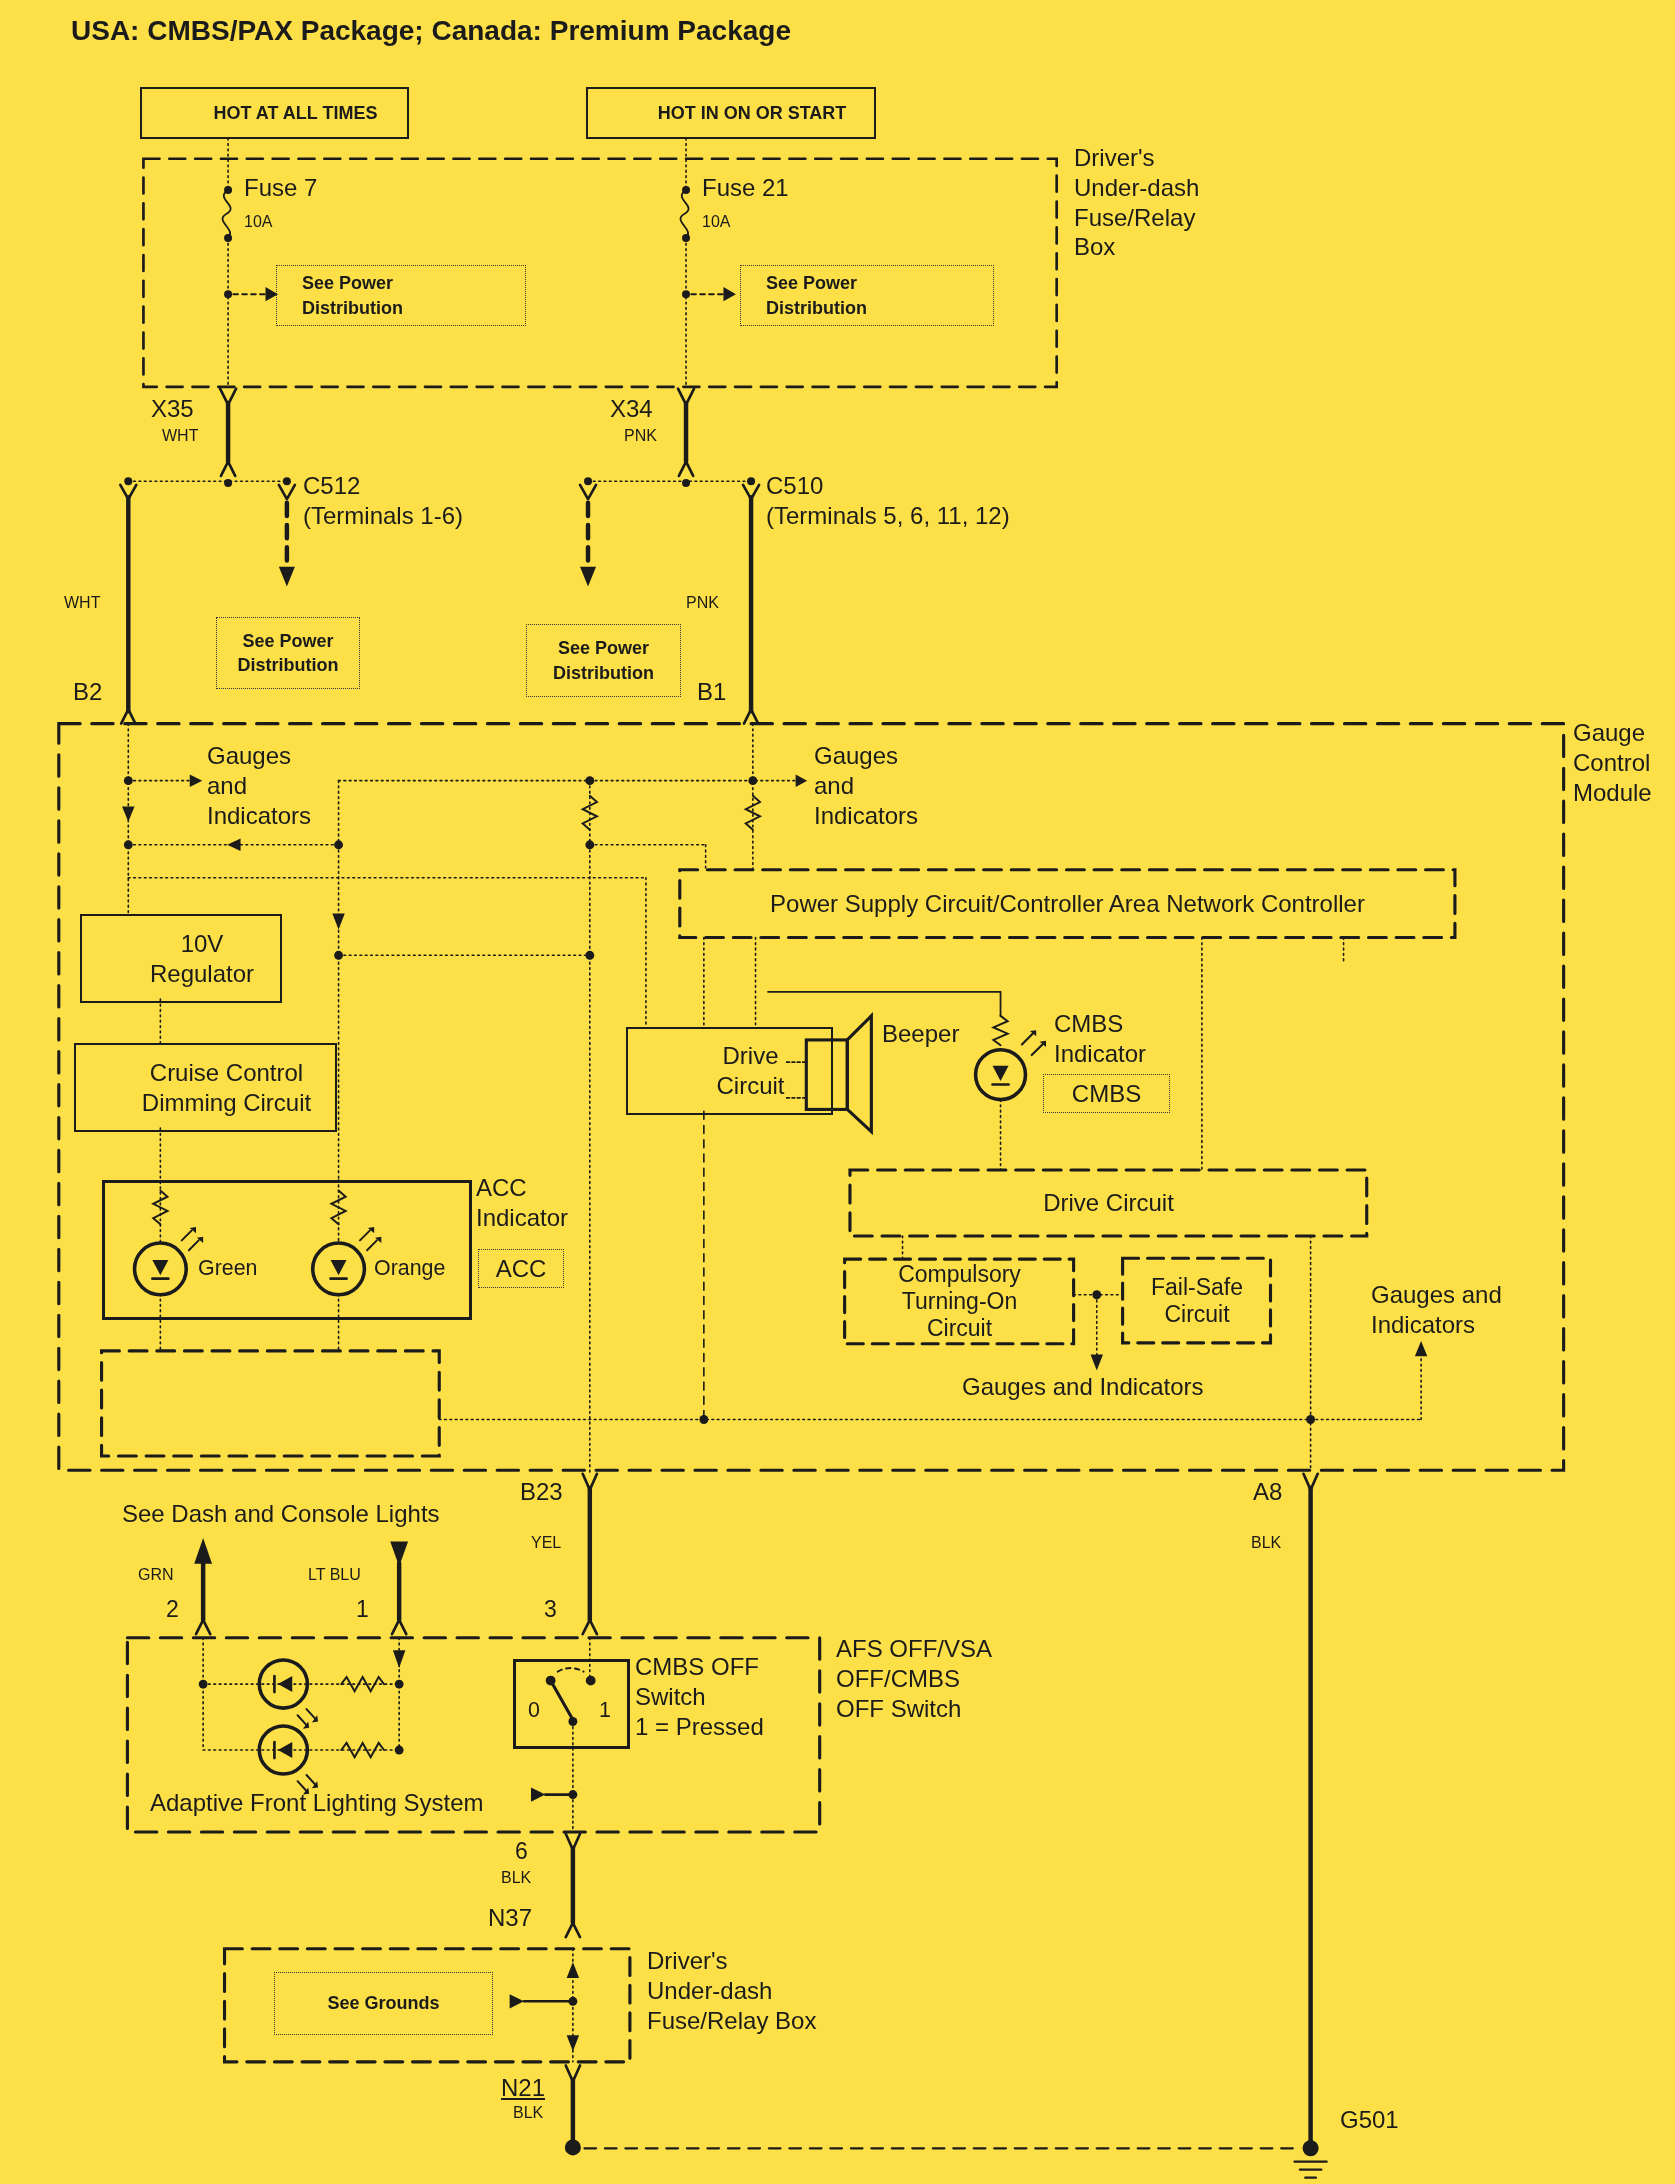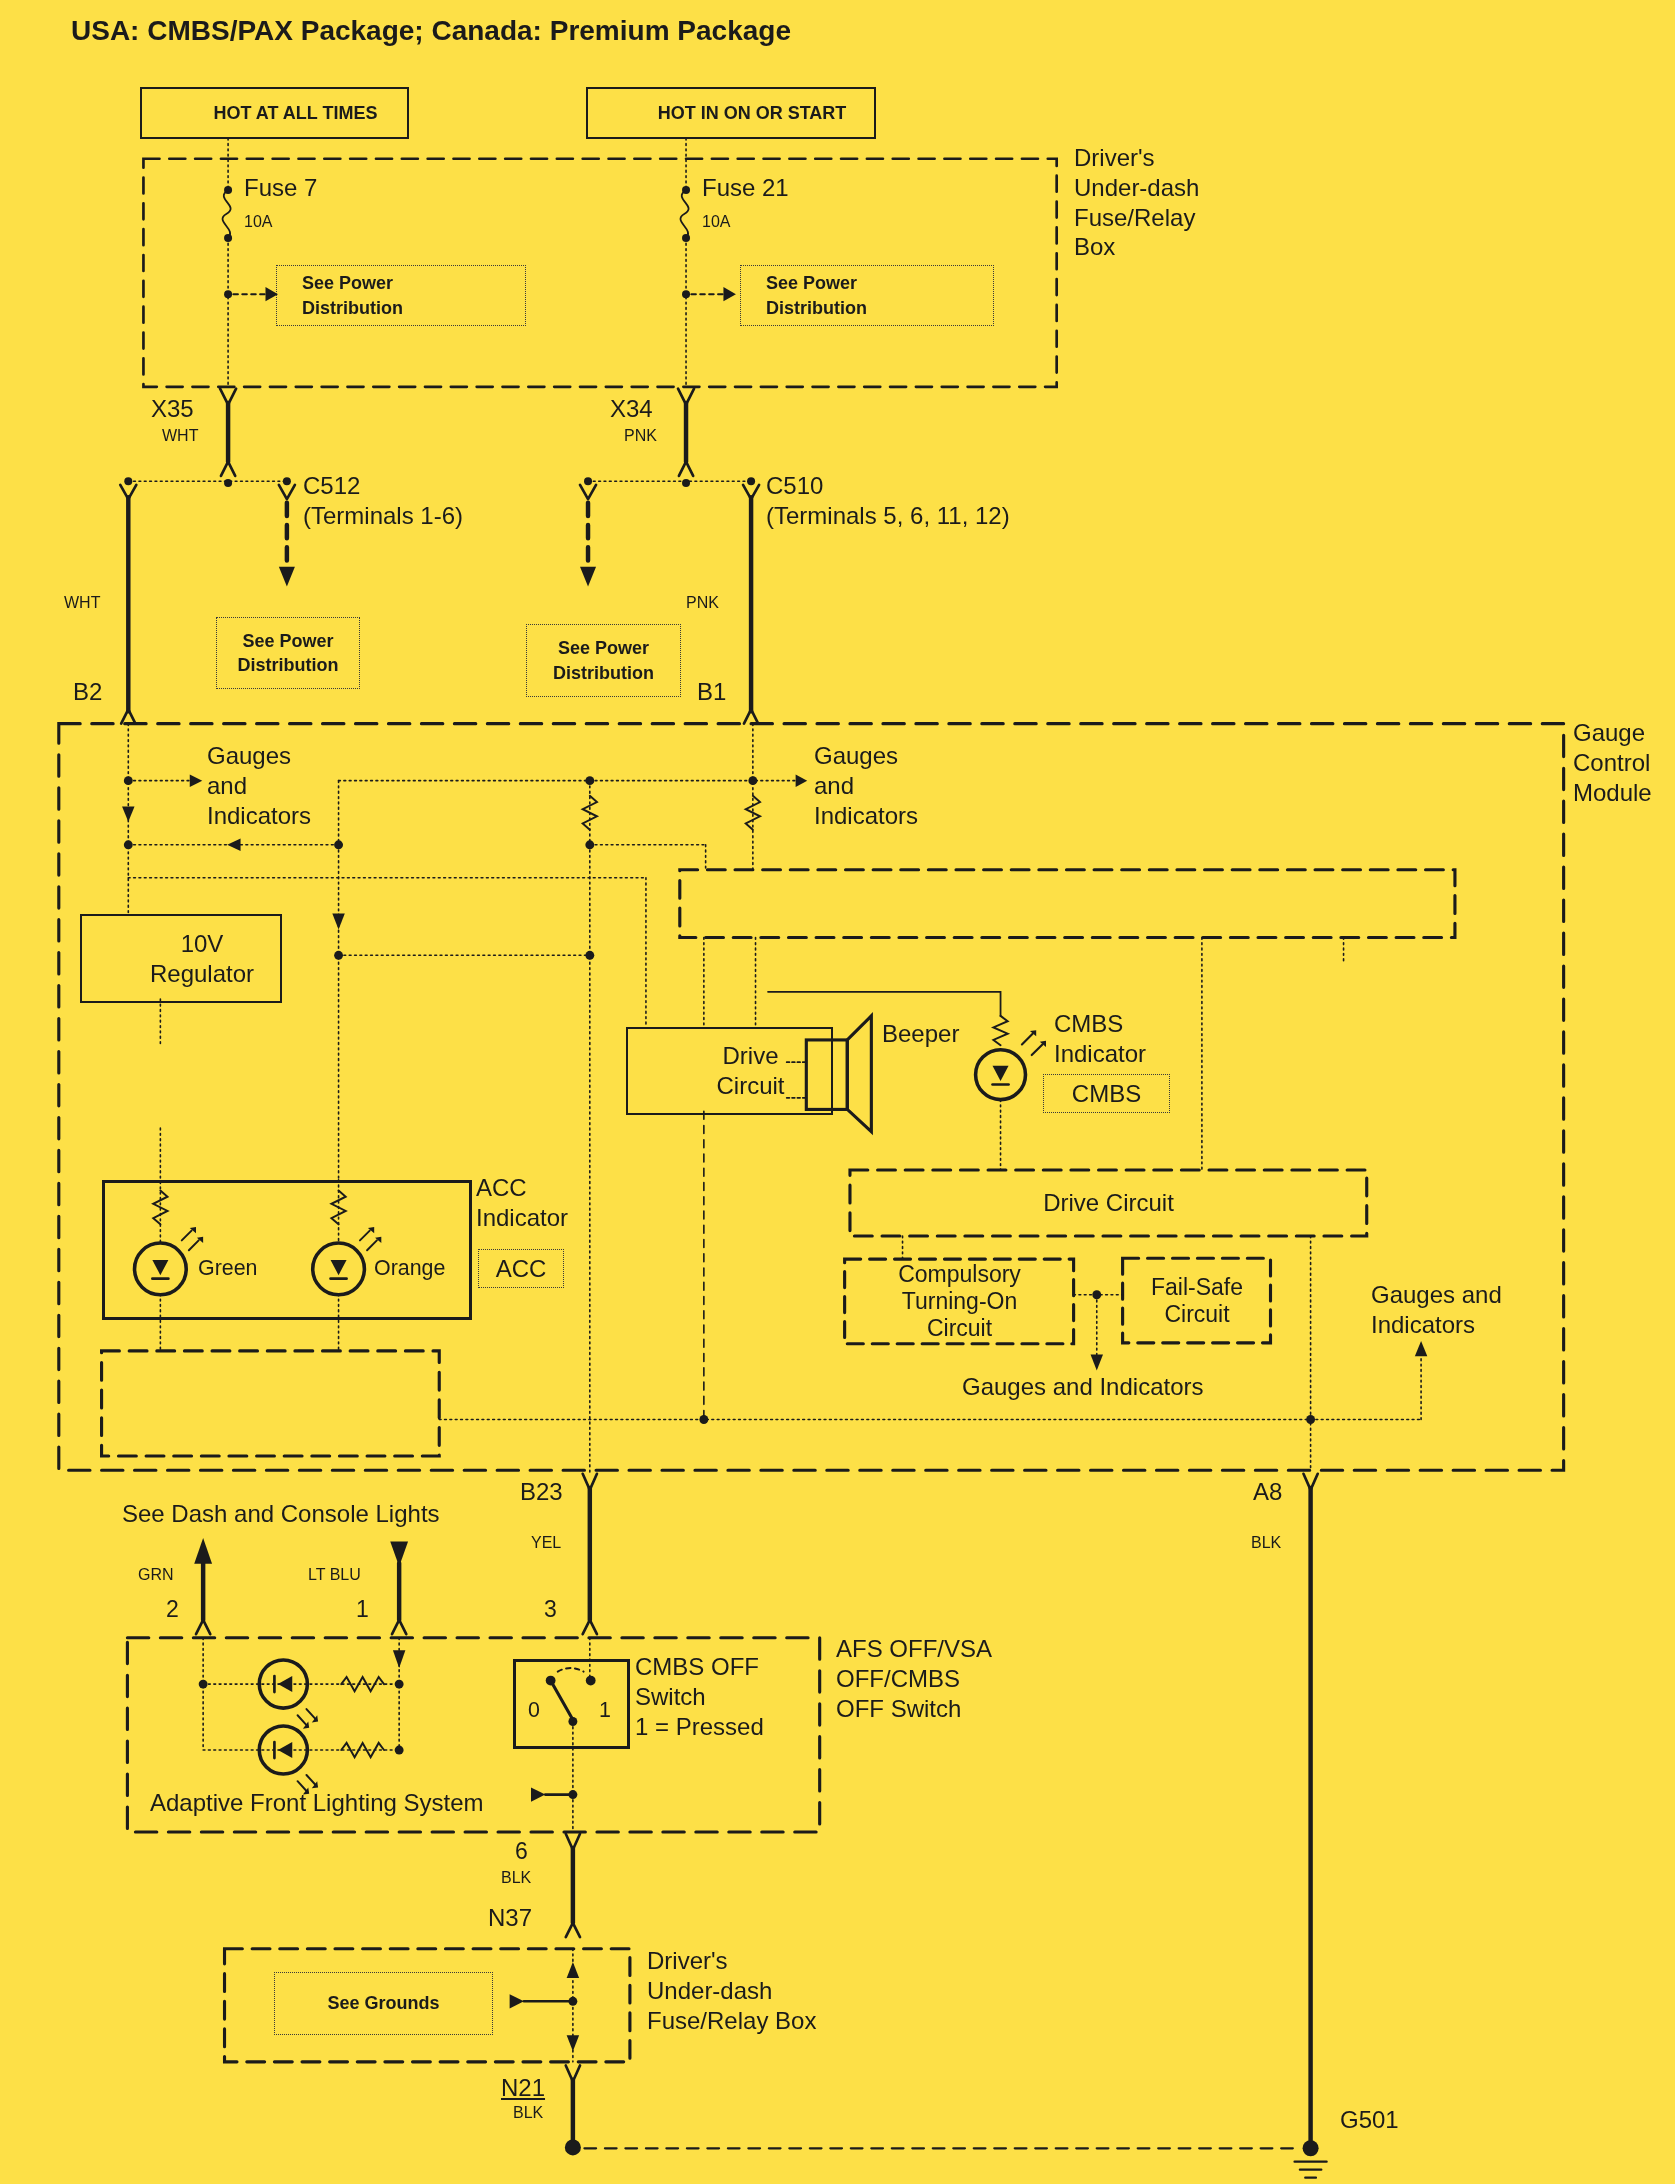--- a/index.html
+++ b/index.html
@@ -366,23 +366,26 @@
 Control
 Module</div>
 
 <div class="lbl" style="left:207px;top:741px;">Gauges
 and
 Indicators</div>
 <div class="lbl" style="left:814px;top:741px;">Gauges
 and
 Indicators</div>
 
+<div class="box" style="left:680px;top:870px;width:775px;height:68px;">Power Supply Circuit/Controller Area Network Controller</div>
 
 <div class="box solid" style="left:80px;top:914px;width:156px;height:85px;">10V
 Regulator</div>
+<div class="box solid" style="left:74px;top:1043px;width:217px;height:85px;">Cruise Control
+Dimming Circuit</div>
 
 <div class="box solid" style="left:626px;top:1027px;width:161px;height:84px;">Drive
 Circuit</div>
 <div class="lbl" style="left:882px;top:1019px;">Beeper</div>
 <div class="lbl" style="left:1054px;top:1009px;">CMBS
 Indicator</div>
 <div class="box dotted small" style="left:1043px;top:1074px;width:125px;height:37px;">CMBS</div>
 
 <div class="box solid4" style="left:102px;top:1180px;width:364px;height:134px;"></div>
 <div class="lbl ledname" style="left:198px;top:1255px;">Green</div>

